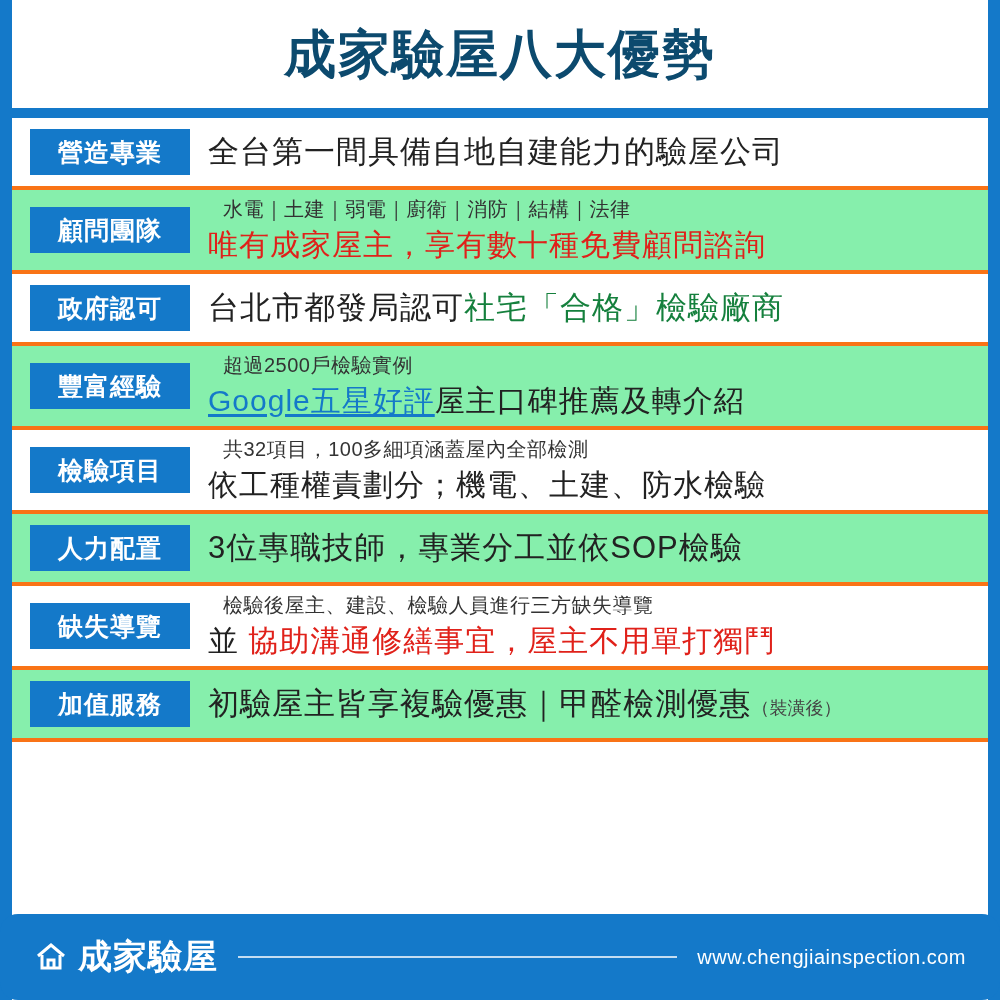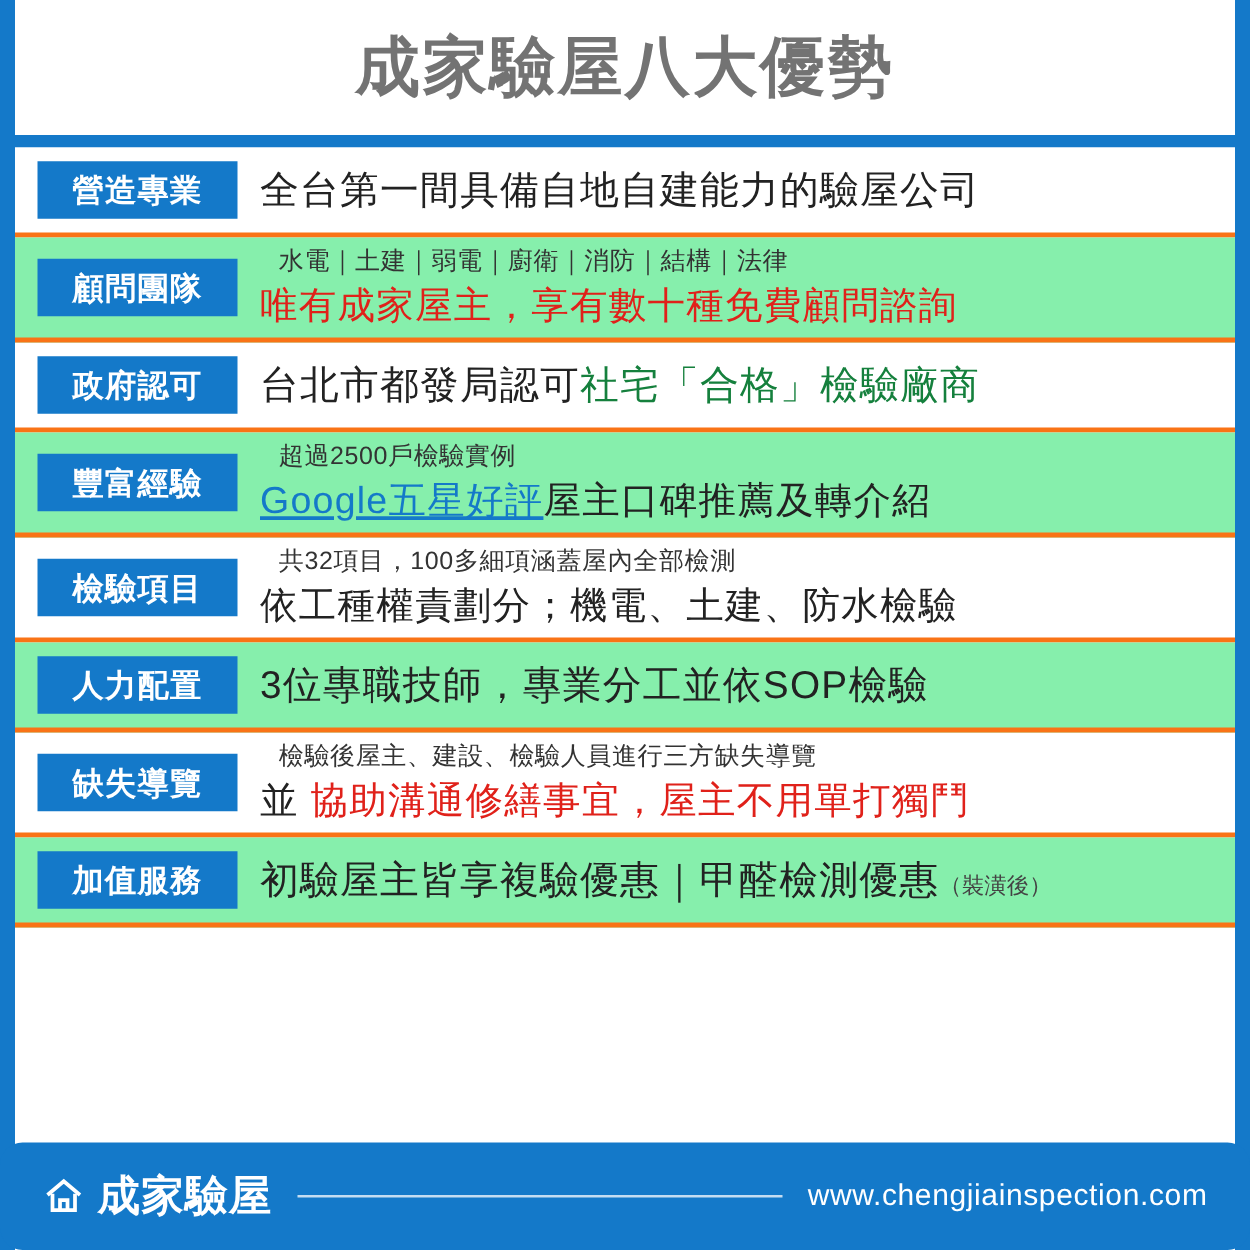--- a/index.html
+++ b/index.html
@@ -25,21 +25,21 @@
   .title-bar {
     height: 108px;
     display: flex;
     align-items: center;
     justify-content: center;
     background: #ffffff;
   }
   .title {
     font-size: 52px;
     font-weight: bold;
-    color: #737373;
+    color: #0c4a6e;
     letter-spacing: 2px;
     line-height: 1;
   }
   .top-rule {
     height: 10px;
     background: #1479c9;
     margin: 0 0 0 0;
   }
   .rows {
     background: #ffffff;
@@ -142,21 +142,21 @@
     letter-spacing: 1px;
   }
   .footer-rule {
     flex: 1 1 auto;
     height: 2px;
     background: rgba(255,255,255,0.75);
     margin: 0 20px;
   }
   .footer-url {
     color: #ffffff;
-    font-size: 24px;
+    font-size: 20px;
     letter-spacing: 0.5px;
     flex: 0 0 auto;
   }
 </style>
 </head>
 <body>
 
 <div class="page">
 
   <div class="title-bar">

